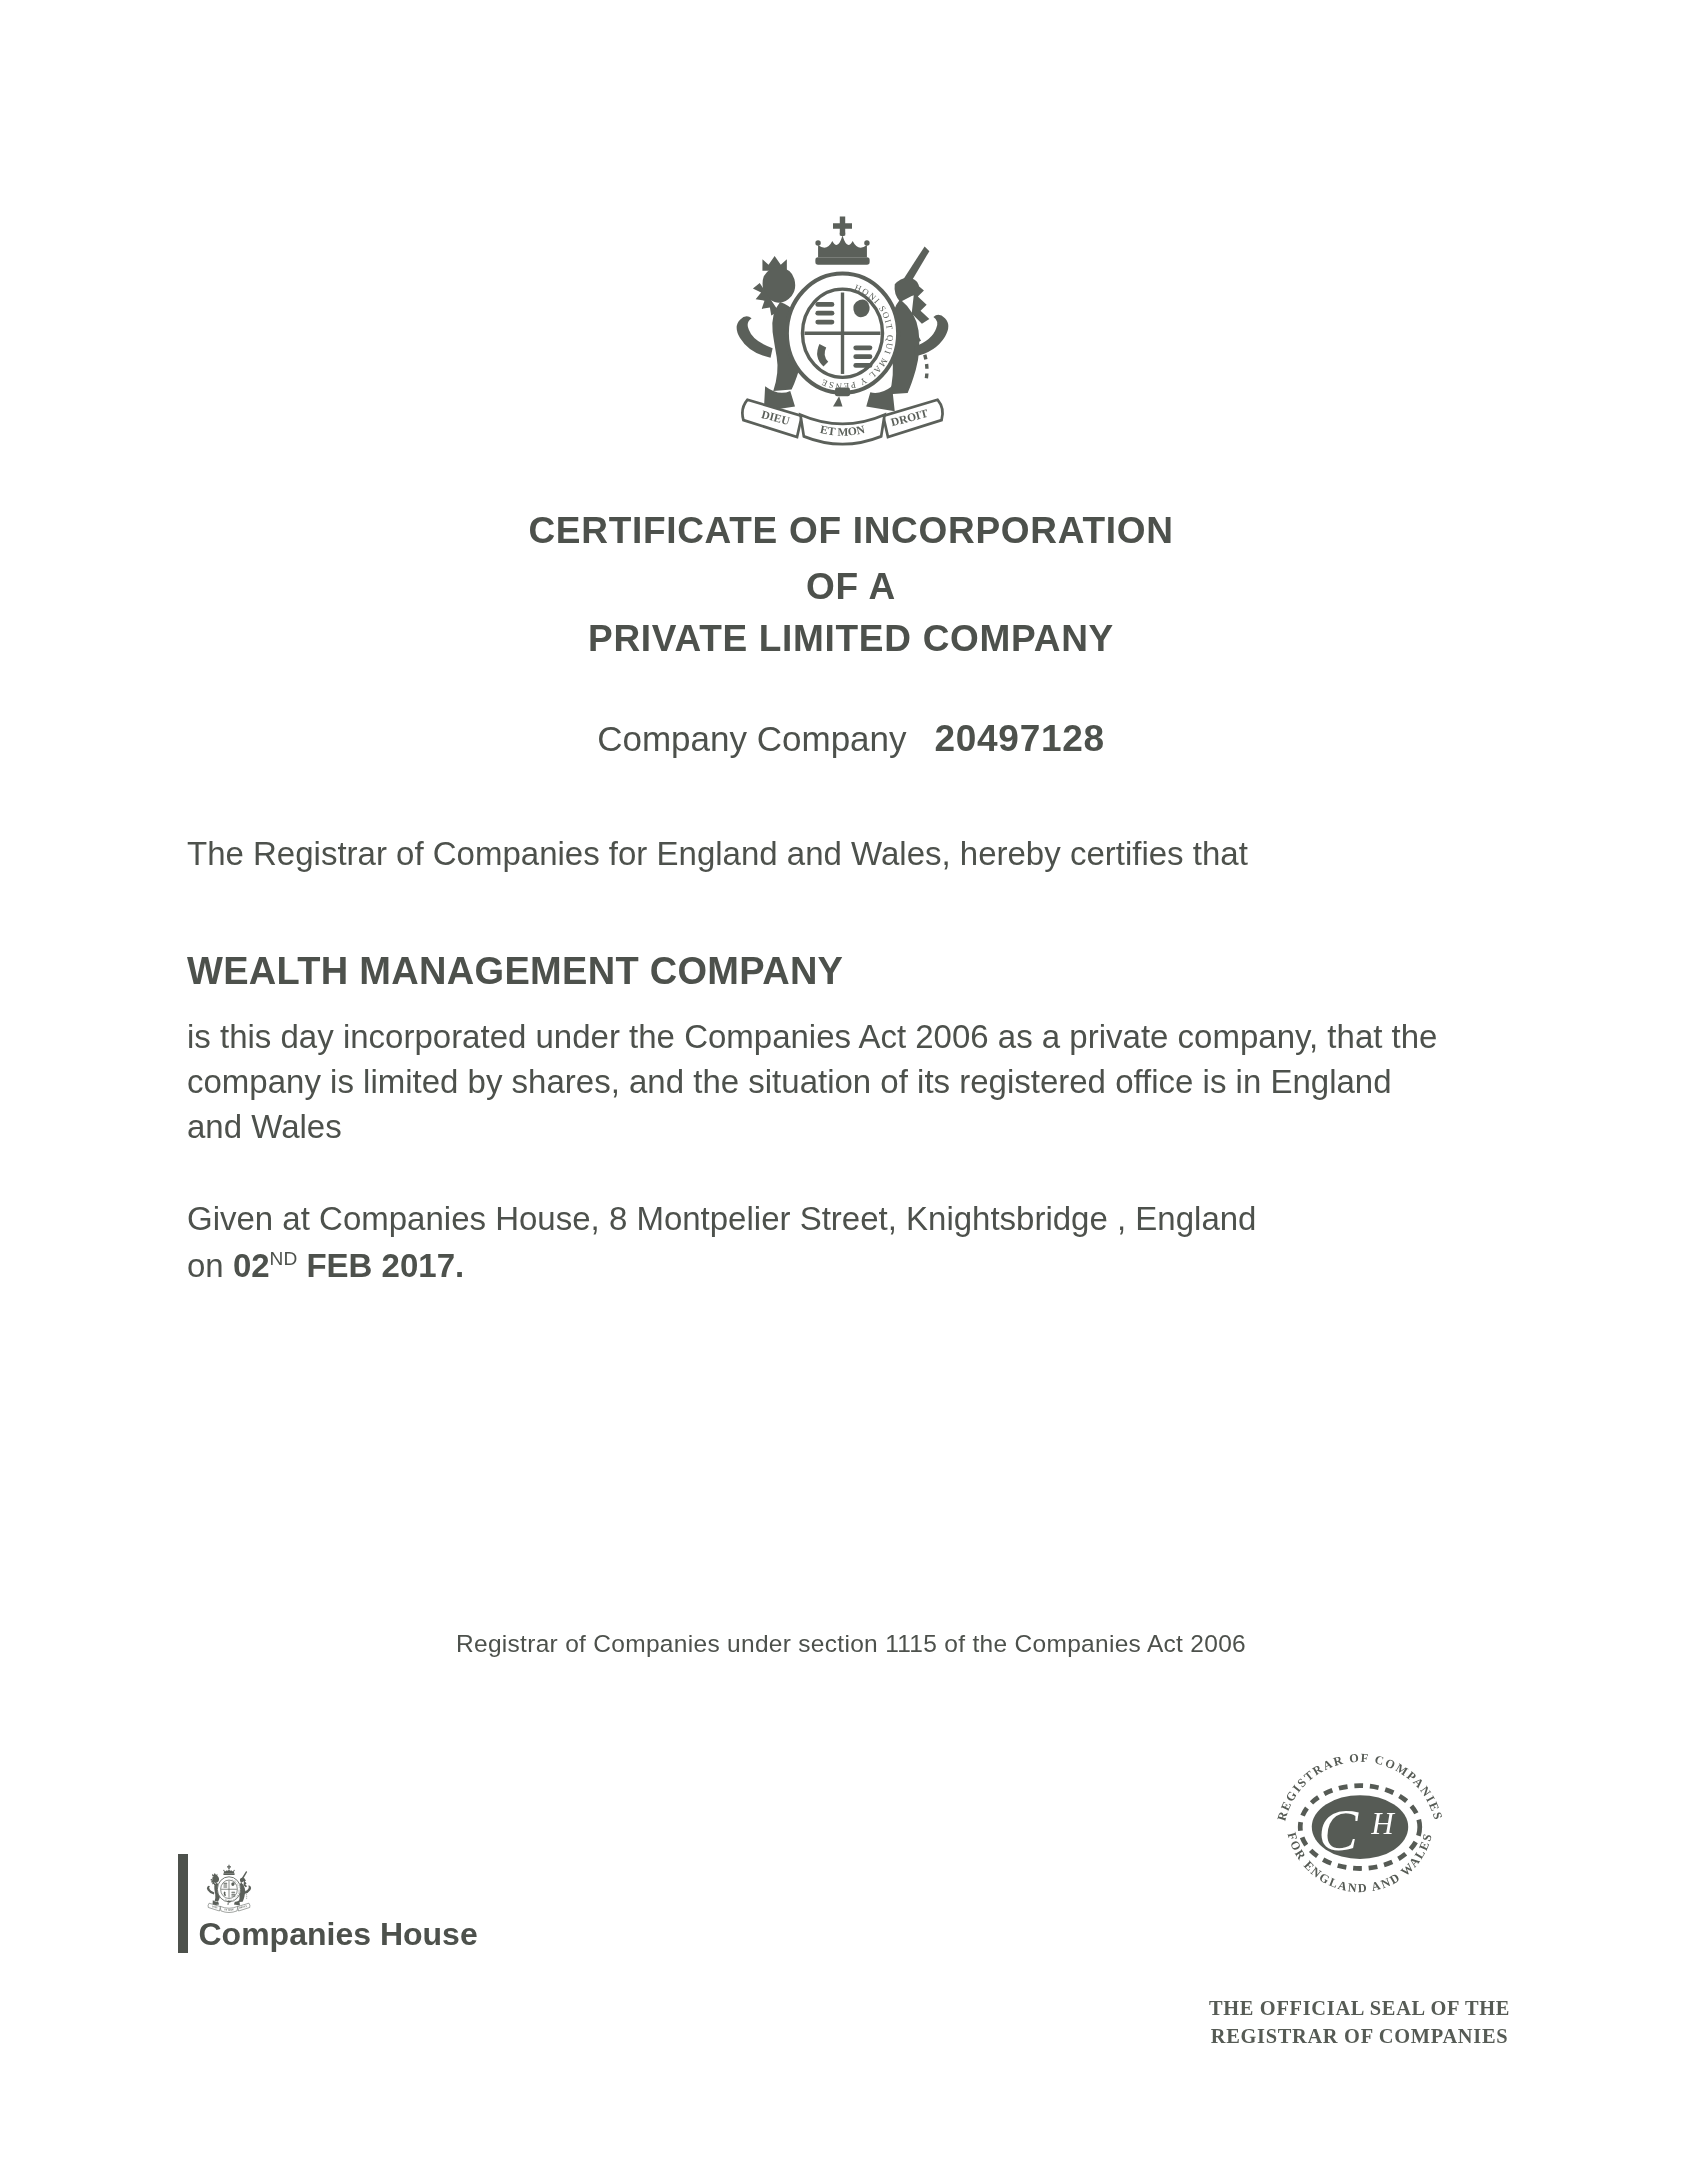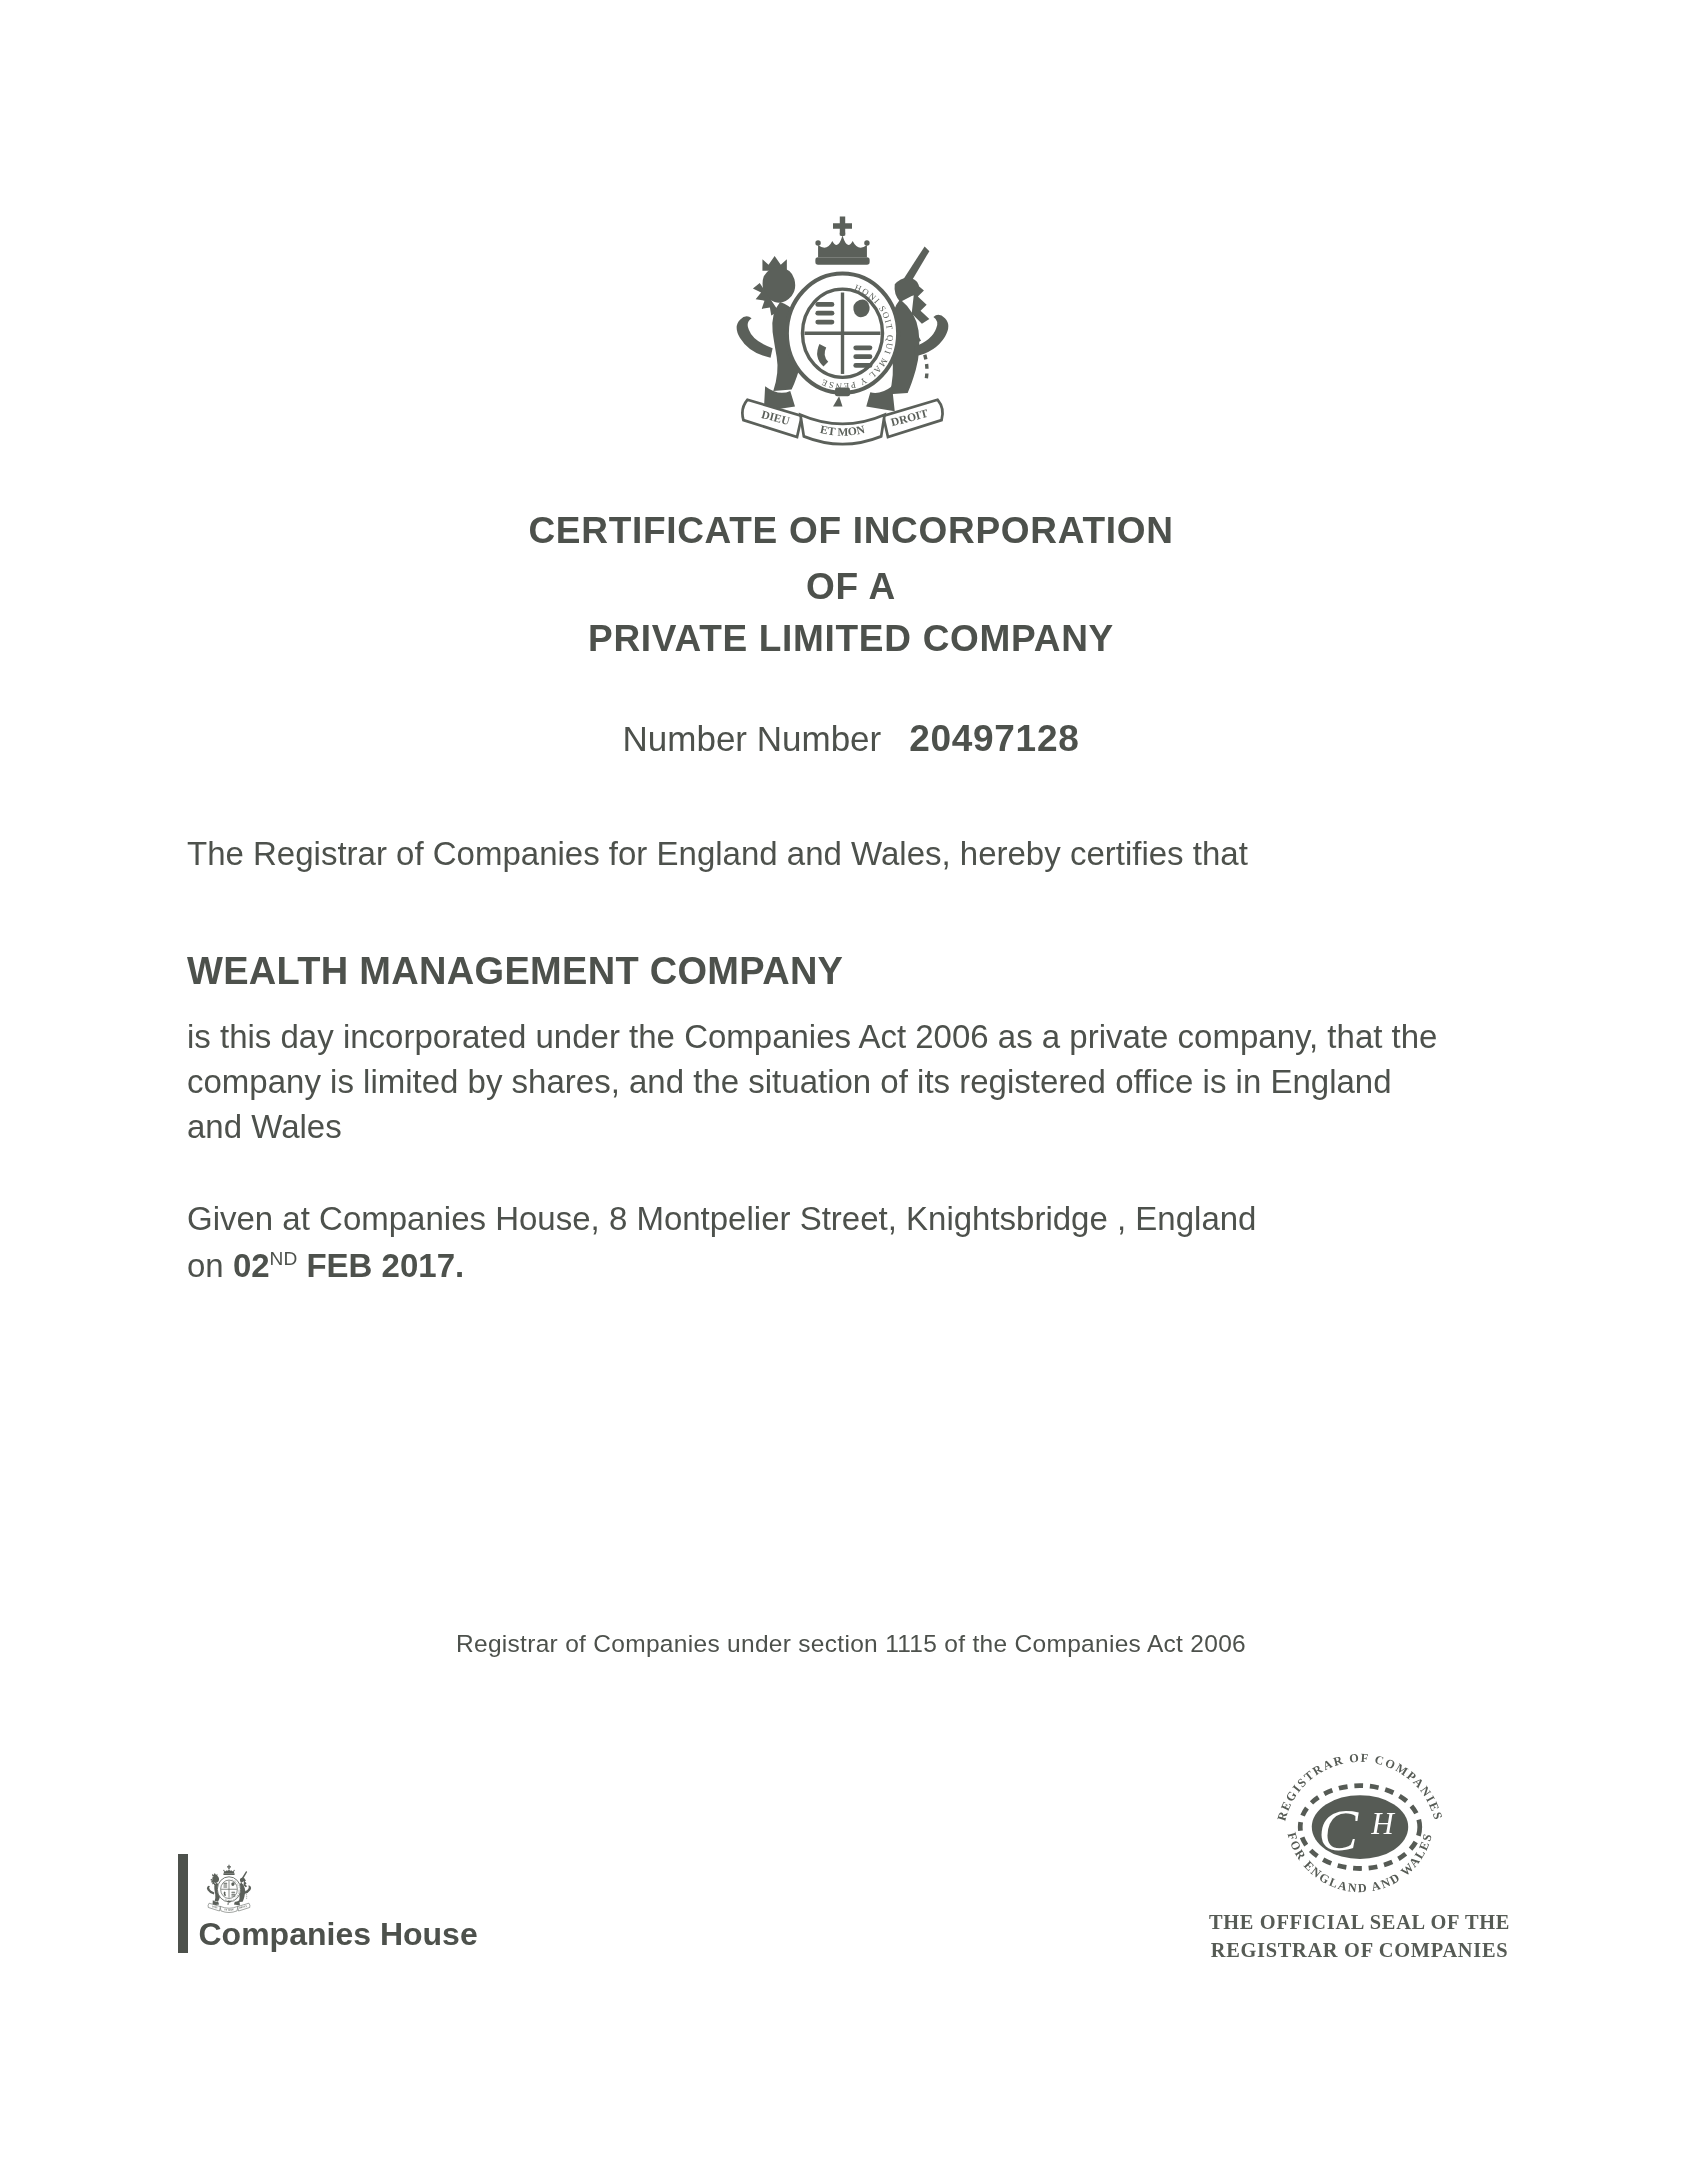--- a/index.html
+++ b/index.html
@@ -25,21 +25,21 @@
   .bodytext { left:187px; width:1278px; font-size:33px; line-height:45px; }
   .company-name { font-weight:bold; font-size:38px; letter-spacing:0.3px; }
   .date-line sup { font-size:58%; font-weight:normal; vertical-align:super; line-height:0; }
   .b { font-weight:bold; }
 
   
   .footer-line { font-size:24.5px; letter-spacing:0.3px; }
 
   
   .seal-caption {
-    left:1203px; top:1908px; width:313px;
+    left:1203px; top:1994px; width:313px;
     text-align:center;
     font-family:"Liberation Serif", serif;
     font-weight:bold;
     font-size:20.4px;
     line-height:28px;
     letter-spacing:0.7px;
     color:#565b55;
   }
   .serif-text { font-family:"Liberation Serif", serif; }
 
@@ -117,21 +117,21 @@
         <textPath href="#ribbonCenterPath" startOffset="50%">ET MON</textPath>
       </text>
     </g>
   </svg>
 
   <div class="abs centered title-line" style="top:510px;">CERTIFICATE OF INCORPORATION</div>
   <div class="abs centered title-line" style="top:566px;">OF A</div>
   <div class="abs centered title-line" style="top:618px;">PRIVATE LIMITED COMPANY</div>
 
   <div class="abs centered company-number-line" style="top:718px;">
-    <span>Number Number</span><span class="num">20497128</span>
+    <span>Company Company</span><span class="num">20497128</span>
   </div>
 
   <div class="abs bodytext" style="top:831px;">The Registrar of Companies for England and Wales, hereby certifies that</div>
 
   <div class="abs bodytext company-name" style="top:949px;">WEALTH MANAGEMENT COMPANY</div>
 
   <div class="abs bodytext" style="top:1014px;">
     <div>is this day incorporated under the Companies Act 2006 as a private company, that the</div>
     <div>company is limited by shares, and the situation of its registered office is in England</div>
     <div>and Wales</div>

